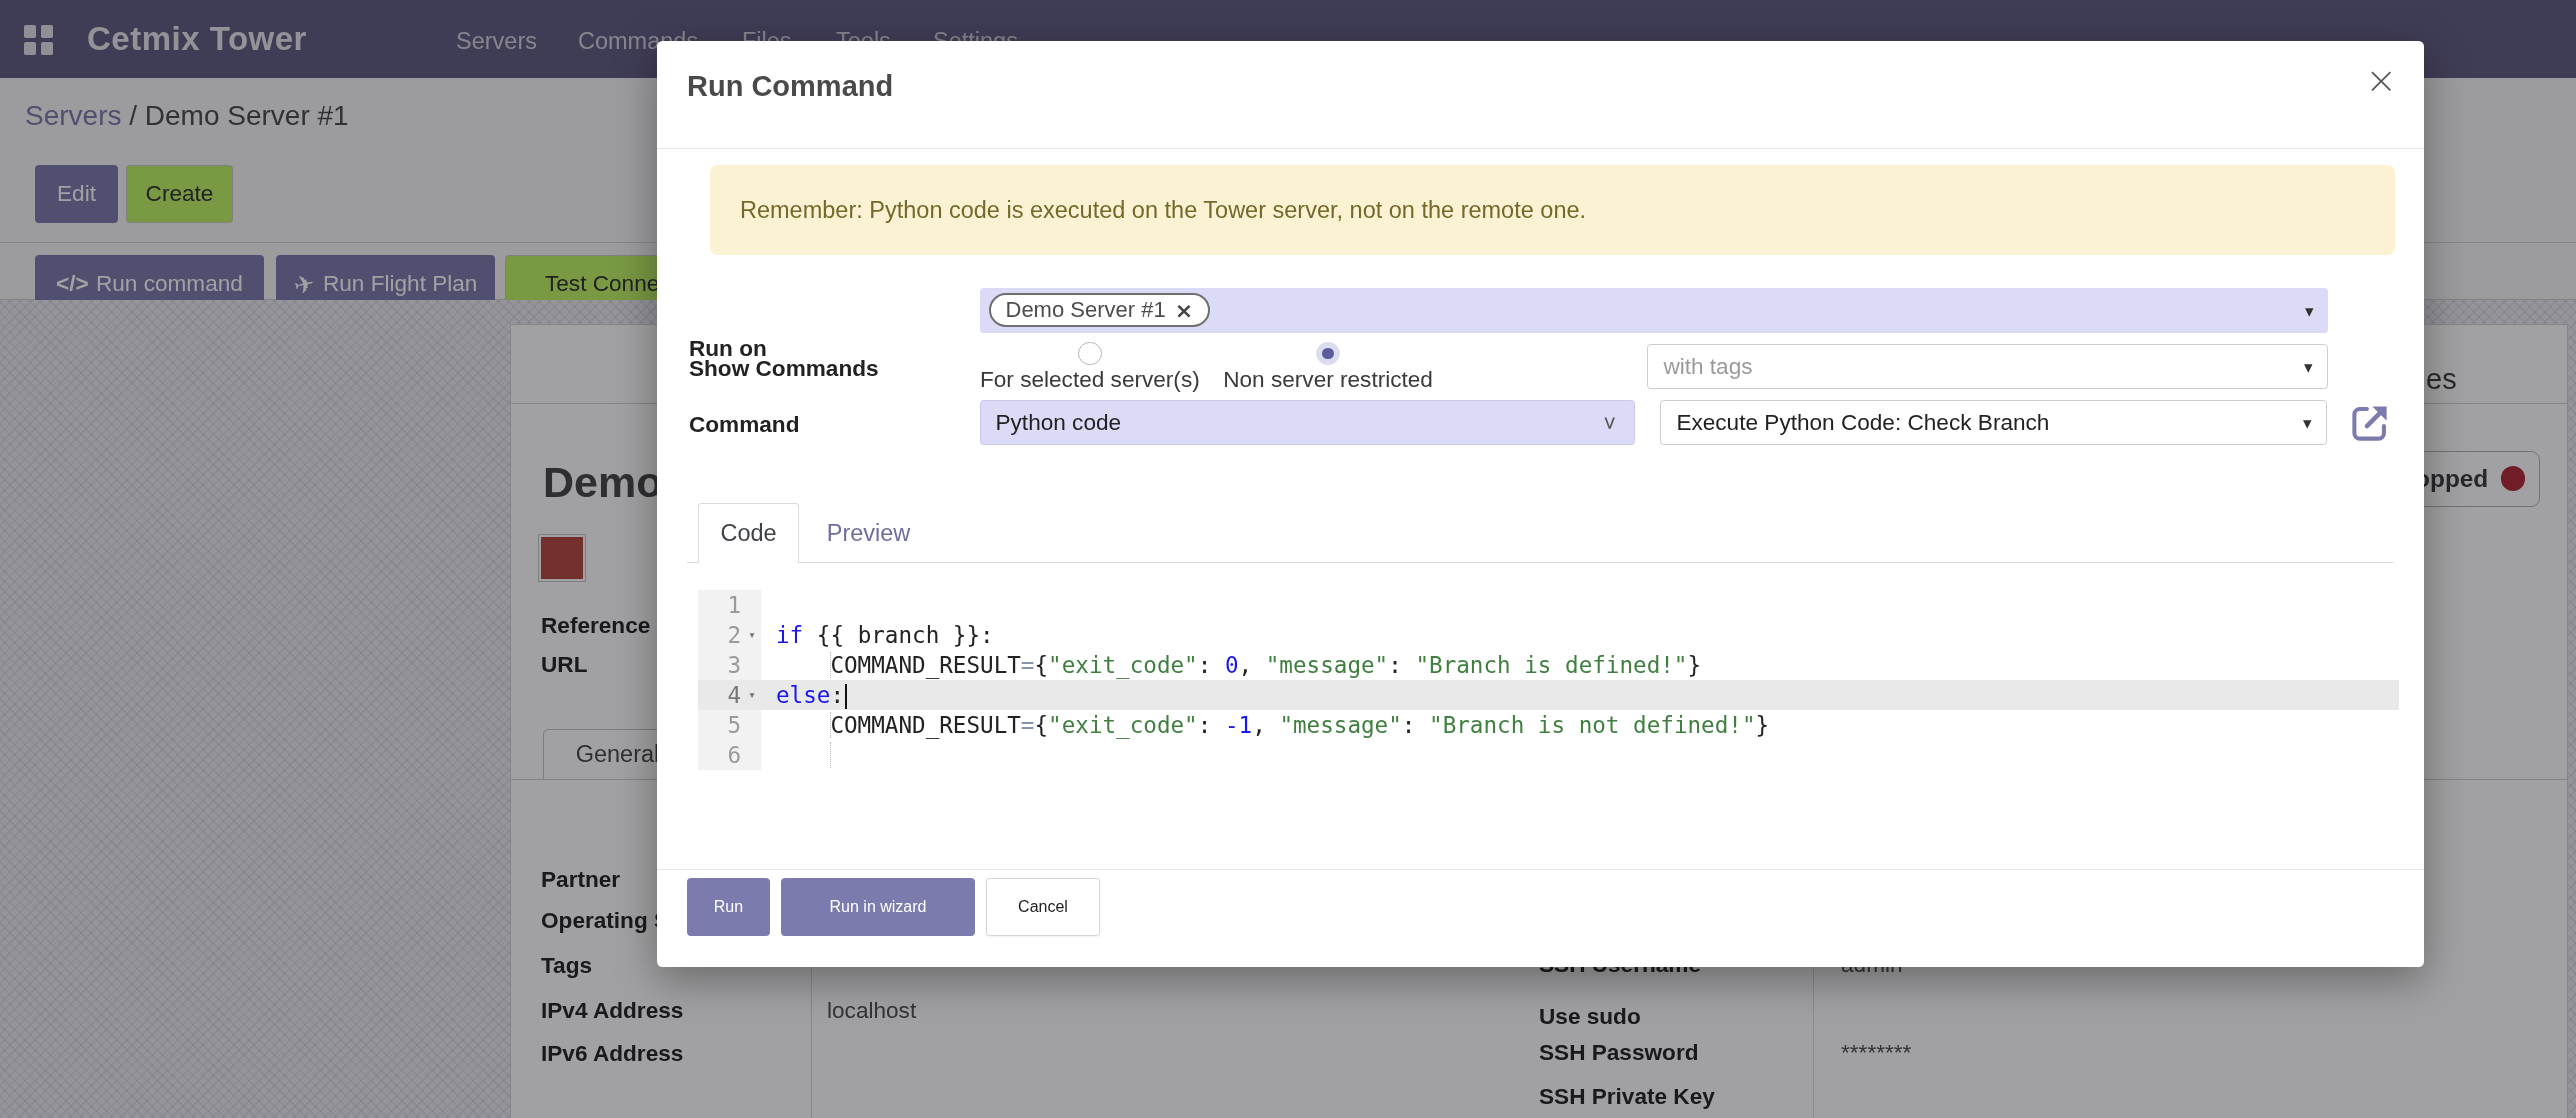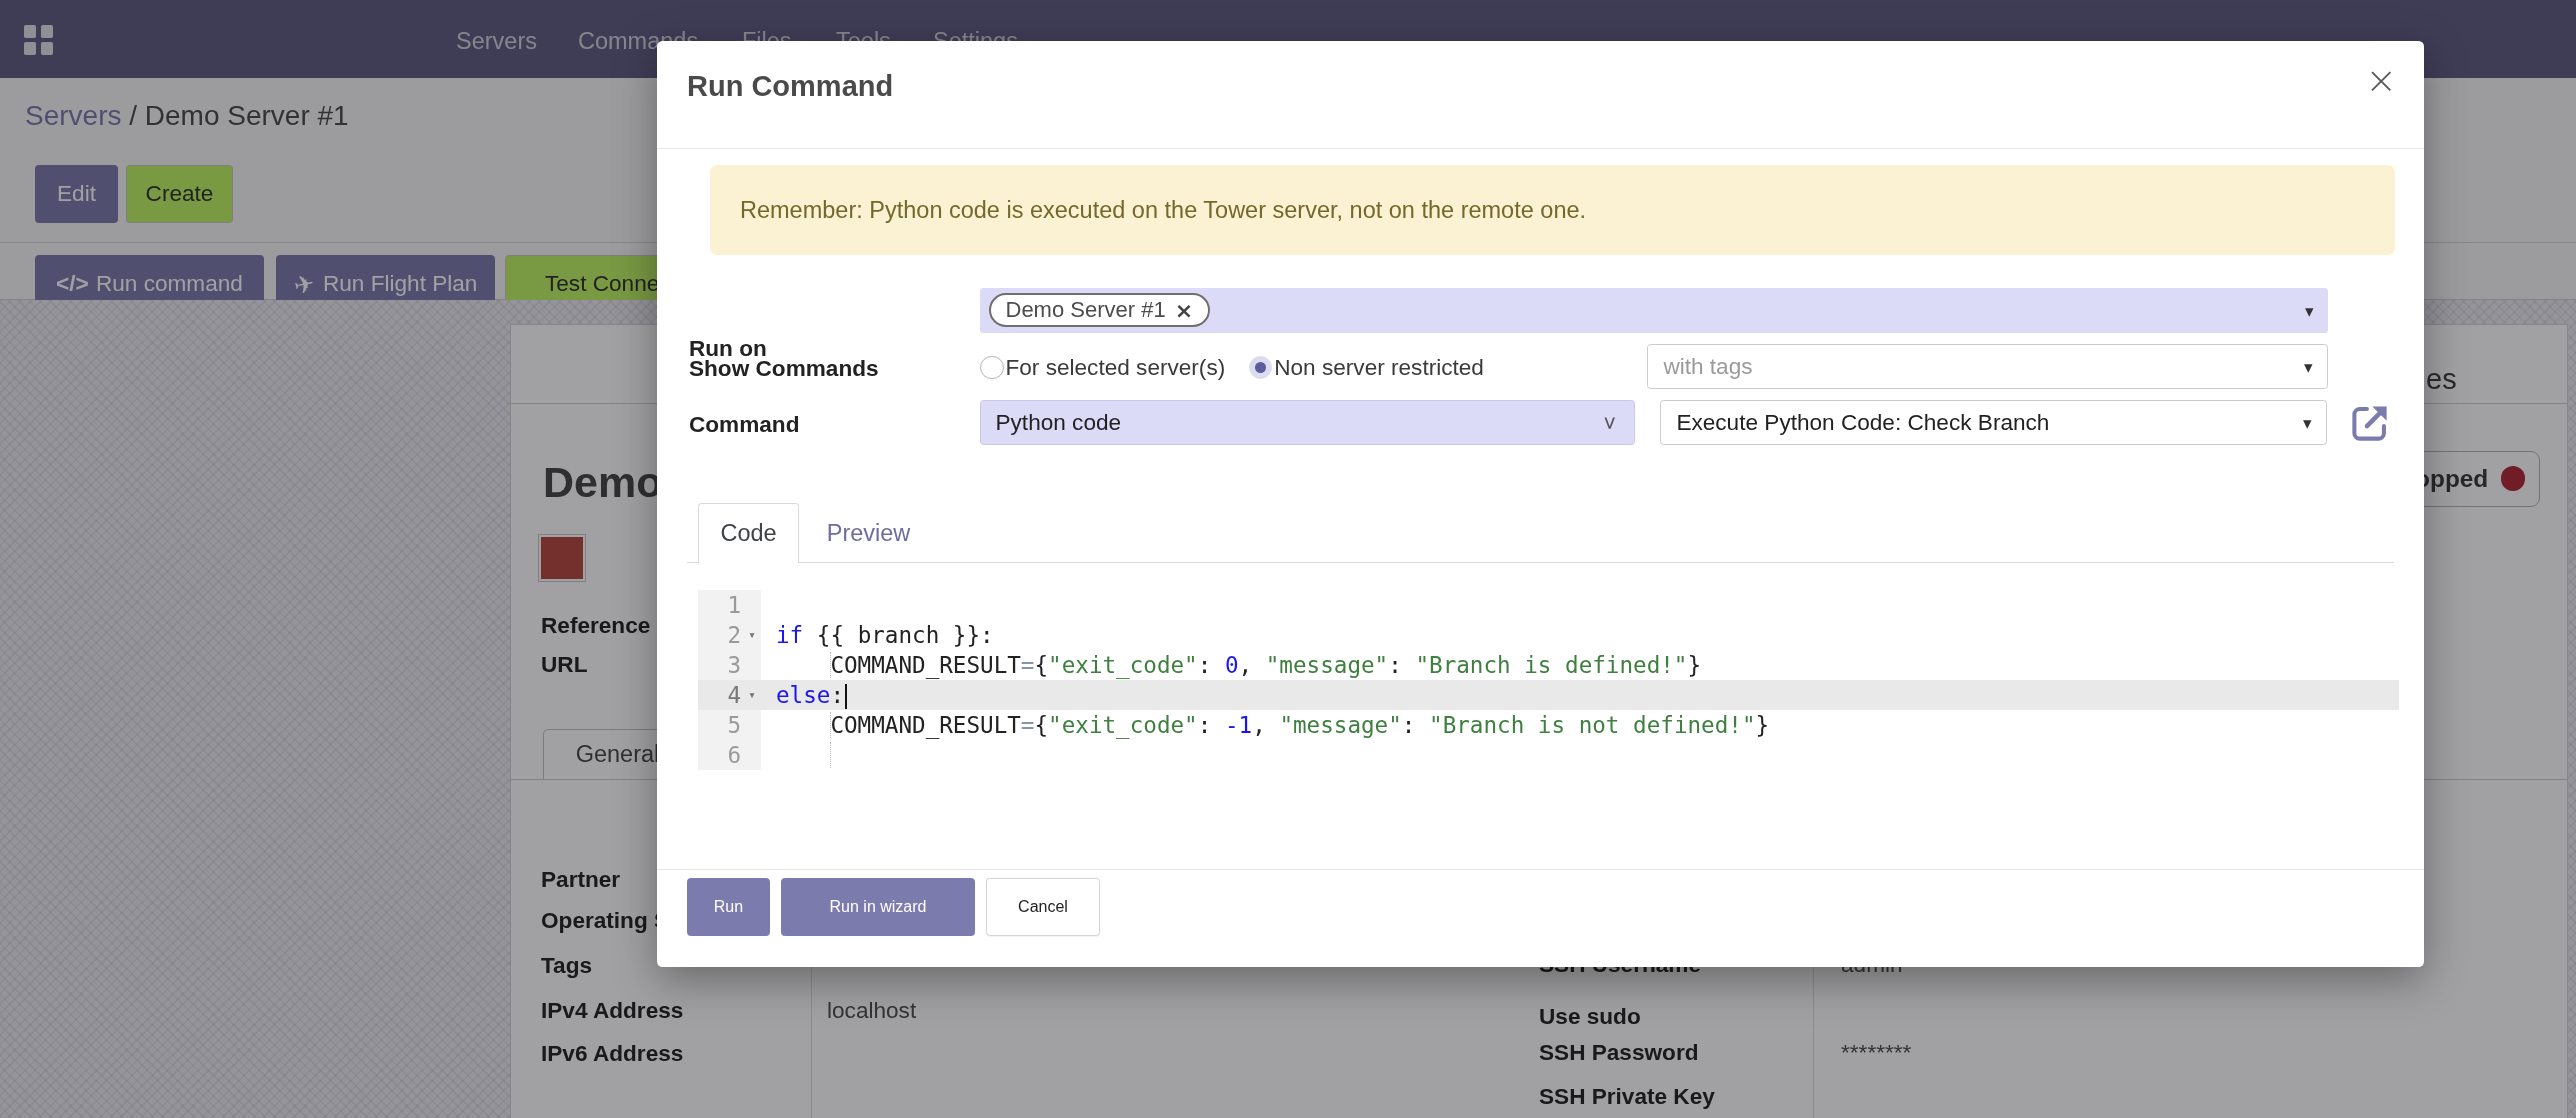--- a/index.html
+++ b/index.html
@@ -76,21 +76,21 @@
   .m2o-field{position:absolute; left:323px; top:247px; width:1348px; height:45px;
     background:var(--lavender); border-radius:3.6px; cursor:pointer;}
   .tag-pill{position:absolute; left:9px; top:5.4px; height:34px; padding:0 14.5px; background:#fff;
     border:2.7px solid #6f6f6f; border-radius:17px; display:flex; align-items:center; gap:9px;}
   .tag-pill .tag-label{font-size:22px; color:#4c4c4c;}
   .tag-pill .tag-x{font-size:22px; font-weight:bold; color:#444; cursor:pointer; font-family:"DejaVu Sans", sans-serif;}
   .caret{position:absolute; right:14.5px; top:50%; transform:translateY(-50%); font-size:17px; color:#333;}
   .chev{position:absolute; right:16.3px; top:50%; transform:translateY(-50%) rotate(90deg); font-size:22px; color:#555;
     font-family:"DejaVu Sans Mono", monospace;}
   .radio-row{position:absolute; left:323px; top:312px; height:29px; display:flex; align-items:center; gap:23.5px;}
-  .radio-opt{display:flex; align-items:center; gap:2px; cursor:pointer;}
+  .radio-opt{display:flex; align-items:center; gap:2px; cursor:pointer;flex-direction:column;}
   .radio-circle{width:23.5px; height:23.5px; border-radius:50%; background:#fff; border:1.8px solid #b4b4c2;
     display:flex; align-items:center; justify-content:center;}
   .radio-circle.sel{background:#dcdcf0; border-color:#dcdcf0;}
   .radio-circle.sel i{display:block; width:11.7px; height:11.7px; border-radius:50%; background:#5b5b9e;}
   .radio-label{font-size:22.6px; color:#3a3a3a;}
   .select{position:absolute; height:45px; background:#fff; border:0.9px solid #ccc; border-radius:3.6px; cursor:pointer;}
   .select .sel-text{position:absolute; left:15.4px; top:50%; transform:translateY(-50%); font-size:22.6px; color:#222; white-space:nowrap;}
   .select .sel-text.placeholder{color:#9a9a9a;}
   .select-lav{position:absolute; height:45px; background:var(--lavender); border:0.9px solid #c9c8ea; border-radius:3.6px; cursor:pointer;}
   .select-lav .sel-text{position:absolute; left:14.5px; top:50%; transform:translateY(-50%); font-size:22.6px; color:#222;}
@@ -127,20 +127,21 @@
 
 <div class="app">
 
   <nav class="navbar">
     <div class="apps-icon">
       <span></span>
         <span></span>
         <span></span>
         <span></span>
     </div>
+    <div class="brand">Cetmix Tower</div>
     <div id="nav-items">
         <span class="nav-item" style="left: 456px;">Servers</span>
         <span class="nav-item" style="left: 578px;">Commands</span>
         <span class="nav-item" style="left: 742px;">Files</span>
         <span class="nav-item" style="left: 836px;">Tools</span>
         <span class="nav-item" style="left: 933px;">Settings</span>
       </div>
   </nav>
 
   <div class="control-panel">

